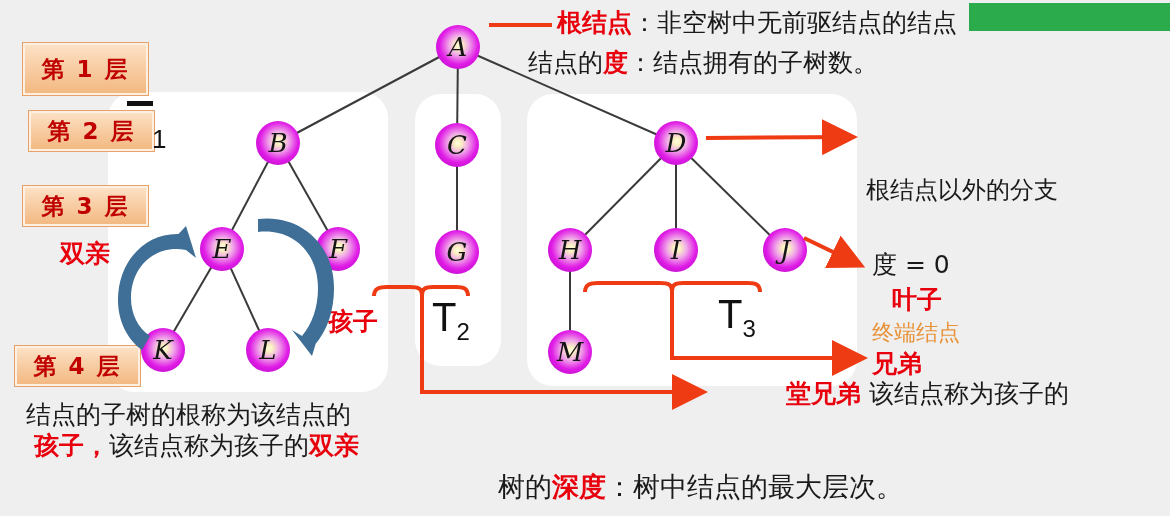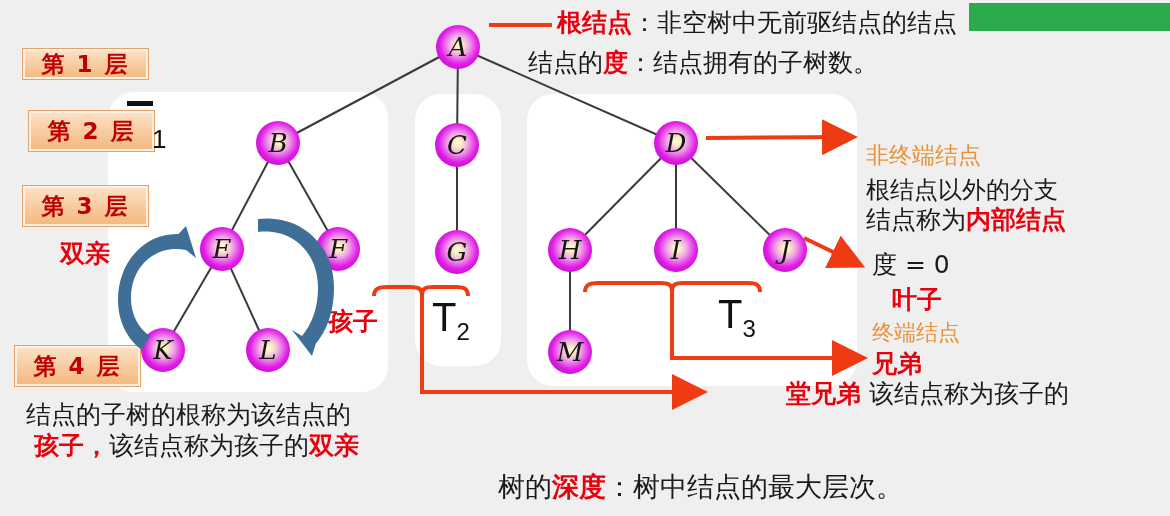--- a/index.html
+++ b/index.html
@@ -154,21 +154,21 @@
 
     <path d="M585,292 C585,284 591,283 598,283 L660,283
              C668,283 672,284 672,292 C672,284 676,283 683,283 L748,283
              C755,283 760,284 760,292" fill="none" stroke="#ef3b14" stroke-width="4"></path>
 
     <path d="M512,296 L512,392 L790,392" fill="none" stroke="#ef3b14" stroke-width="4" marker-end="url(#redarrow)" transform="translate(-90,0)"></path>
 
     <path d="M672,292 L672,358 L860,358" fill="none" stroke="#ef3b14" stroke-width="4" marker-end="url(#redarrow)"></path>
   </svg>
 
-  <div class="layer-chip" style="left:22px;top:48px;width:127px;height:32px;">第 1 层</div>
+  <div class="layer-chip" style="left:22px;top:42px;width:127px;height:54px;">第 1 层</div>
   <div class="layer-chip" style="left:28px;top:110px;width:127px;height:42px;">第 2 层</div>
   <div class="layer-chip" style="left:22px;top:185px;width:127px;height:42px;">第 3 层</div>
   <div class="layer-chip" style="left:14px;top:345px;width:127px;height:42px;">第 4 层</div>
 
   <div class="dash" style="left:127px;top:101px;width:26px;height:5px;"></div>
   <div class="num1" style="left:152px;top:124px;">1</div>
 
   <div class="txt darkred" style="left:60px;top:237px;font-size:25px;color:#e8000d;">双亲</div>
 
   <div class="txt darkred" style="left:328px;top:305px;font-size:25px;color:#e8000d;">孩子</div>
@@ -181,25 +181,21 @@
   </div>
 
   <div class="row" style="left:557px;top:10px;">
     <span class="red">根结点</span><span class="blk">：</span><span class="blk">非空树中无前驱结点的结点</span>
   </div>
 
   <div class="row" style="left:528px;top:50px;">
     <span class="blk">结点的</span><span class="red">度</span><span class="blk">：</span><span class="blk">结点拥有的子树数。</span>
   </div>
 
-  <div class="txt orange" style="left:866px;top:140px;font-size:23px;">非终端结点</div>
   <div class="txt blk" style="left:866px;top:174px;font-size:24px;">根结点以外的分支</div>
-  <div class="row" style="left:866px;top:207px;">
-    <span class="blk">结点称为</span><span class="red">内部结点</span>
-  </div>
 
   <div class="txt blk" style="left:872px;top:248px;font-size:25px;">度 = 0</div>
   <div class="txt red" style="left:892px;top:283px;font-size:25px;">叶子</div>
   <div class="txt orange" style="left:872px;top:318px;font-size:22px;">终端结点</div>
 
   <div class="txt red" style="left:872px;top:347px;font-size:25px;text-align:right;">兄弟</div>
 
   <div class="row" style="left:786px;top:381px;">
     <span class="red">堂兄弟</span><span class="blk" style="margin-left:8px;">该结点称为孩子的</span>
   </div>

